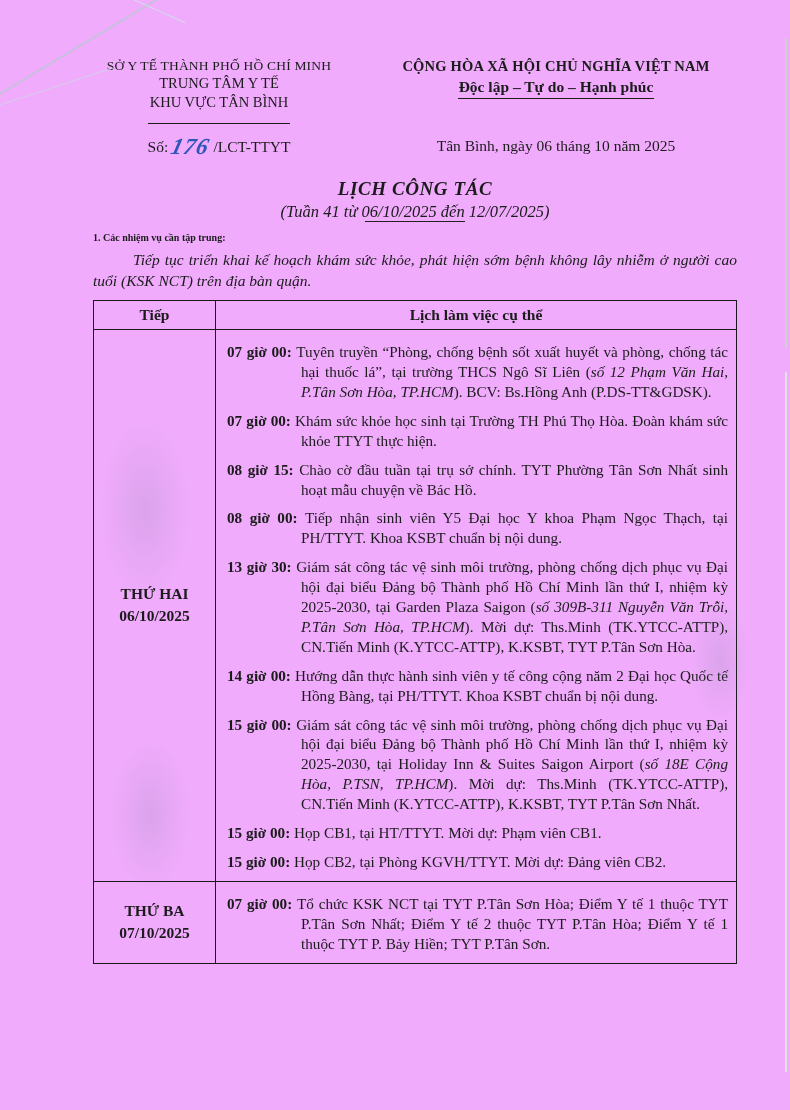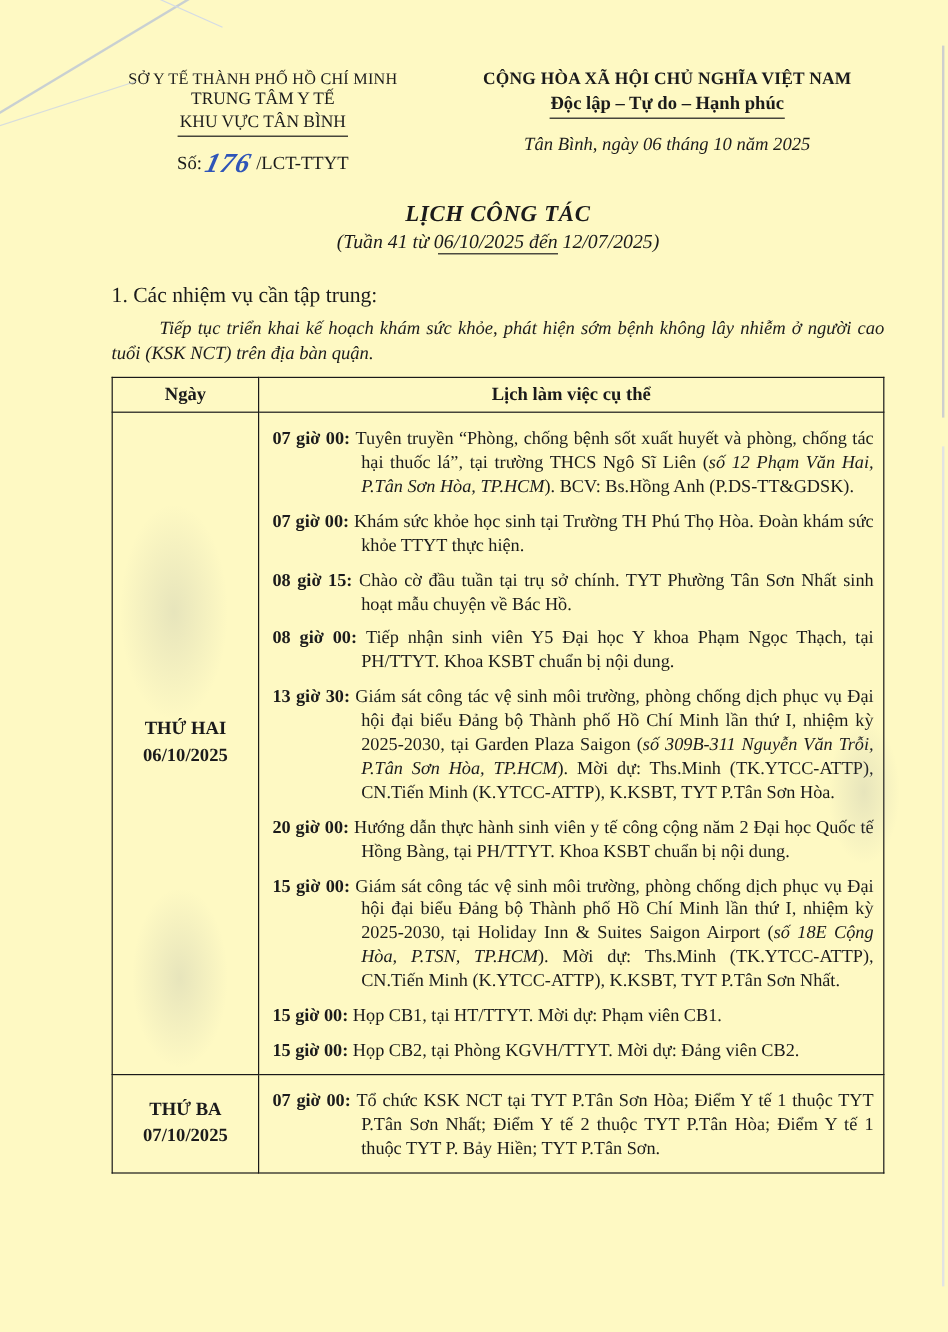--- a/index.html
+++ b/index.html
@@ -1,19 +1,19 @@
 <!DOCTYPE html>
 <html><head>
 <meta charset="utf-8">
 <style>
   html,body{margin:0;padding:0;background:#ffffff;}
   .page{
     position:relative;
     width:790px;height:1110px;
-    background:#fef9c3;
+    background:#f0abfc;
     overflow:hidden;
     font-family:"Liberation Serif","DejaVu Serif",serif;
     color:#1b1b1b;
     box-sizing:border-box;
     padding:58px 53px 0 93px;
   }
   
   .crease-a{position:absolute;top:42px;left:-18px;width:205px;height:1.5px;
     background:#bcc6d6;transform:rotate(-31deg);opacity:.8;}
   .crease-b{position:absolute;top:86px;left:-4px;width:120px;height:1px;
@@ -27,37 +27,37 @@
   .g1{left:100px;top:420px;width:90px;height:180px;}
   .g2{left:110px;top:740px;width:80px;height:150px;}
   .g3{left:690px;top:600px;width:60px;height:120px;}
 
   
   .letterhead{display:flex;justify-content:space-between;}
   .lh-left{width:252px;text-align:center;}
   .lh-right{width:362px;text-align:center;}
   .org-parent{font-size:13.5px;letter-spacing:.2px;}
   .org-name{font-size:14.5px;font-weight:normal;line-height:1.3;}
-  .org-underline{display:inline-block;border-bottom:1.5px solid #1b1b1b;padding:0 2px 1px;}
+  .org-underline{display:inline-block;border-bottom:1.5px solid #1b1b1b;padding:0 2px 11px;}
   .doc-number{font-size:15.5px;margin-top:14px;}
   .hand{display:inline-block;font-size:23px;line-height:0;font-style:italic;
     font-weight:bold;transform:skewX(-14deg) translateY(2px);letter-spacing:1px;}
   .nat-header{font-size:14.5px;font-weight:bold;letter-spacing:.2px;}
   .nat-motto{font-size:15.5px;font-weight:bold;margin-top:3px;text-align:center;}
   .motto-underline{display:inline-block;border-bottom:1.6px solid #1b1b1b;padding:0 1px 2px;}
-  .place-date{font-size:15.5px;font-style:italic;margin-top:13px;}
+  .place-date{font-size:15.5px;margin-top:38px;}
 
   
   .title-block{text-align:center;margin-top:22px;font-style:italic;}
   .doc-title{font-size:19px;font-weight:bold;letter-spacing:.6px;}
   .doc-subtitle{font-size:16.5px;margin-top:2px;}
   .title-rule{width:100px;border-top:1.6px solid #222;margin:0 auto;margin-top:-1px;}
 
   
-  .sec1-heading{font-size:18px;font-weight:normal;margin-top:24px;}
+  .sec1-heading{font-size:10px;font-weight:bold;margin-top:10px;}
   .sec1-body{font-size:15.5px;font-style:italic;text-align:justify;
     text-indent:40px;line-height:1.4;margin-top:6px;}
   .sec2-heading{font-size:15.5px;font-weight:bold;font-style:italic;margin-top:12px;}
 
   
   table.schedule{width:644px;border-collapse:collapse;margin-top:8px;}
   table.schedule,table.schedule th,table.schedule td{border:1.7px solid #1a1a1a;}
   table.schedule th{font-size:15.5px;font-weight:bold;padding:5px 4px;text-align:center;}
   .col-day{width:113px;}
   td.day-cell{text-align:center;vertical-align:middle;font-weight:bold;
@@ -106,37 +106,37 @@
     <div class="title-rule"></div>
   </div>
 
   <div class="sec1-heading">1. Các nhiệm vụ cần tập trung:</div>
   <div class="sec1-body">Tiếp tục triển khai kế hoạch khám sức khỏe, phát hiện sớm bệnh không lây nhiễm ở người cao tuổi (KSK NCT) trên địa bàn quận.</div>
 
 
   <table class="schedule">
     <thead>
       <tr>
-        <th class="col-day">Ngày</th>
+        <th class="col-day">Tiếp</th>
         <th>Lịch làm việc cụ thể</th>
       </tr>
     </thead>
     <tbody id="schedule-body">
         <tr>
           <td class="day-cell">
             <div>THỨ HAI</div>
             <div>06/10/2025</div>
           </td>
           <td class="entries-cell">
             <div class="entry"><span class="time">07 giờ 00: </span><span>Tuyên truyền “Phòng, chống bệnh sốt xuất huyết và phòng, chống tác hại thuốc lá”, tại trường THCS Ngô Sĩ Liên (</span><span class="it">số 12 Phạm Văn Hai, P.Tân Sơn Hòa, TP.HCM</span><span>). BCV: Bs.Hồng Anh (P.DS-TT&amp;GDSK).</span></div>
             <div class="entry"><span class="time">07 giờ 00: </span><span>Khám sức khỏe học sinh tại Trường TH Phú Thọ Hòa. Đoàn khám sức khỏe TTYT thực hiện.</span></div>
             <div class="entry"><span class="time">08 giờ 15: </span><span>Chào cờ đầu tuần tại trụ sở chính. TYT Phường Tân Sơn Nhất sinh hoạt mẫu chuyện về Bác Hồ.</span></div>
             <div class="entry"><span class="time">08 giờ 00: </span><span>Tiếp nhận sinh viên Y5 Đại học Y khoa Phạm Ngọc Thạch, tại PH/TTYT. Khoa KSBT chuẩn bị nội dung.</span></div>
             <div class="entry"><span class="time">13 giờ 30: </span><span>Giám sát công tác vệ sinh môi trường, phòng chống dịch phục vụ Đại hội đại biểu Đảng bộ Thành phố Hồ Chí Minh lần thứ I, nhiệm kỳ 2025-2030, tại Garden Plaza Saigon (</span><span class="it">số 309B-311 Nguyễn Văn Trỗi, P.Tân Sơn Hòa, TP.HCM</span><span>). Mời dự: Ths.Minh (TK.YTCC-ATTP), CN.Tiến Minh (K.YTCC-ATTP), K.KSBT, TYT P.Tân Sơn Hòa.</span></div>
-            <div class="entry"><span class="time">20 giờ 00: </span><span>Hướng dẫn thực hành sinh viên y tế công cộng năm 2 Đại học Quốc tế Hồng Bàng, tại PH/TTYT. Khoa KSBT chuẩn bị nội dung.</span></div>
+            <div class="entry"><span class="time">14 giờ 00: </span><span>Hướng dẫn thực hành sinh viên y tế công cộng năm 2 Đại học Quốc tế Hồng Bàng, tại PH/TTYT. Khoa KSBT chuẩn bị nội dung.</span></div>
             <div class="entry"><span class="time">15 giờ 00: </span><span>Giám sát công tác vệ sinh môi trường, phòng chống dịch phục vụ Đại hội đại biểu Đảng bộ Thành phố Hồ Chí Minh lần thứ I, nhiệm kỳ 2025-2030, tại Holiday Inn &amp; Suites Saigon Airport (</span><span class="it">số 18E Cộng Hòa, P.TSN, TP.HCM</span><span>). Mời dự: Ths.Minh (TK.YTCC-ATTP), CN.Tiến Minh (K.YTCC-ATTP), K.KSBT, TYT P.Tân Sơn Nhất.</span></div>
             <div class="entry"><span class="time">15 giờ 00: </span><span>Họp CB1, tại HT/TTYT. Mời dự: Phạm viên CB1.</span></div>
             <div class="entry"><span class="time">15 giờ 00: </span><span>Họp CB2, tại Phòng KGVH/TTYT. Mời dự: Đảng viên CB2.</span></div>
           </td>
         </tr>
         <tr>
           <td class="day-cell">
             <div>THỨ BA</div>
             <div>07/10/2025</div>
           </td>

